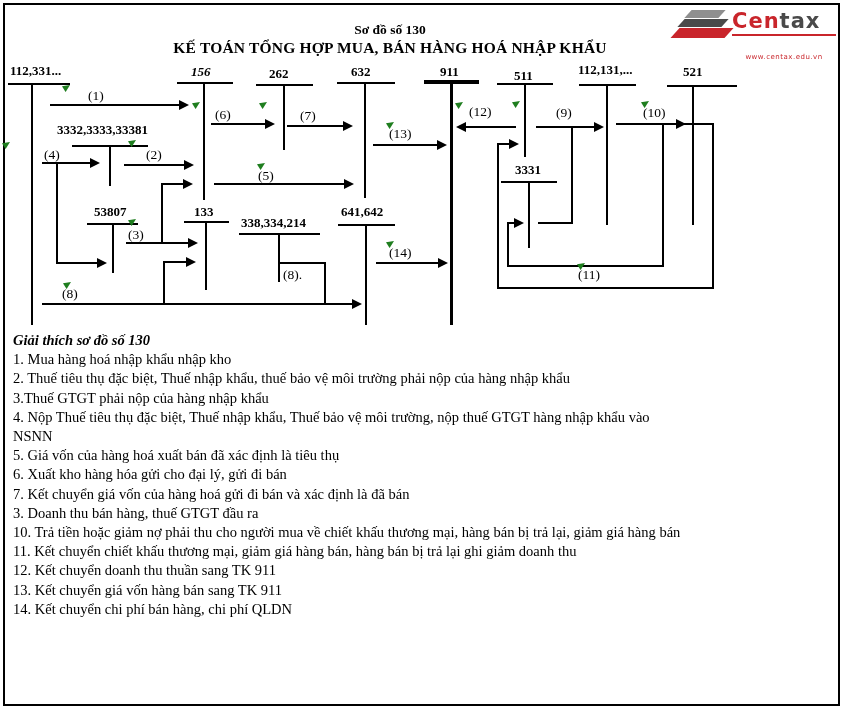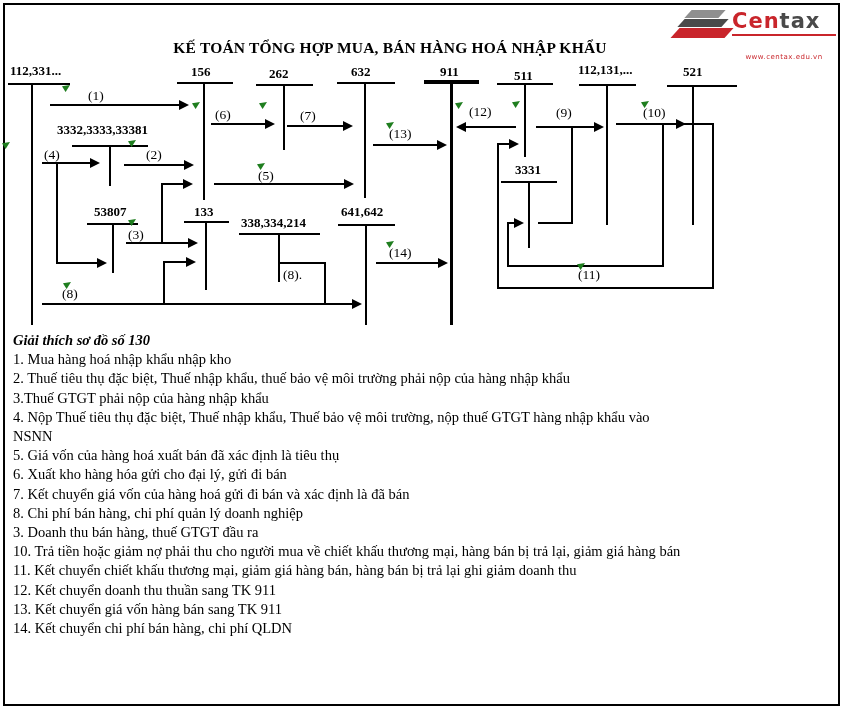--- a/index.html
+++ b/index.html
@@ -40,20 +40,21 @@
   #notes{position:absolute;left:13px;top:331px;width:815px;font-size:14.5px;line-height:19.2px;}
   #notes-heading{font-weight:bold;font-style:italic;}
   .note-line{white-space:nowrap;}
 </style>
 </head>
 <body>
 
 <div class="page">
   <div class="frame"></div>
 
+  <div class="scheme-no">Sơ đồ số 130</div>
   <div class="main-title">KẾ TOÁN TỔNG HỢP MUA, BÁN HÀNG HOÁ NHẬP KHẨU</div>
 
   <div class="logo">
     <div class="logo-mark">
       <div class="ml1"></div>
       <div class="ml2"></div>
       <div class="ml3"></div>
     </div>
     <div class="logo-text"><span class="c-red">Cen</span><span class="c-dark">tax</span></div>
     <div class="logo-url">www.centax.edu.vn</div>
@@ -64,21 +65,21 @@
       <div class="seg" style="left: 31px; top: 84px; width: 2px; height: 241px;"></div>
       <div class="acc-label" style="left: 10px; top: 63px;">112,331...</div>
       <div class="seg" style="left: 72px; top: 145px; width: 76px; height: 2px;"></div>
       <div class="seg" style="left: 109px; top: 146px; width: 2px; height: 40px;"></div>
       <div class="acc-label" style="left: 57px; top: 122px;">3332,3333,33381</div>
       <div class="seg" style="left: 87px; top: 223px; width: 51px; height: 2px;"></div>
       <div class="seg" style="left: 112px; top: 224px; width: 2px; height: 49px;"></div>
       <div class="acc-label" style="left: 94px; top: 204px;">53807</div>
       <div class="seg" style="left: 177px; top: 82px; width: 56px; height: 2px;"></div>
       <div class="seg" style="left: 203px; top: 83px; width: 2px; height: 117px;"></div>
-      <div class="acc-label" style="left: 191px; top: 64px;">156</div>
+      <div class="acc-label" style="left: 191px; top: 64px; font-style: italic;">156</div>
       <div class="seg" style="left: 256px; top: 84px; width: 57px; height: 2px;"></div>
       <div class="seg" style="left: 283px; top: 85px; width: 2px; height: 65px;"></div>
       <div class="acc-label" style="left: 269px; top: 66px;">262</div>
       <div class="seg" style="left: 337px; top: 82px; width: 58px; height: 2px;"></div>
       <div class="seg" style="left: 364px; top: 83px; width: 2px; height: 115px;"></div>
       <div class="acc-label" style="left: 351px; top: 64px;">632</div>
       <div class="seg" style="left: 184px; top: 221px; width: 45px; height: 2px;"></div>
       <div class="seg" style="left: 205px; top: 222px; width: 2px; height: 68px;"></div>
       <div class="acc-label" style="left: 194px; top: 204px;">133</div>
       <div class="seg" style="left: 239px; top: 233px; width: 81px; height: 2px;"></div>
@@ -187,21 +188,20 @@
     <div id="notes-heading" class="note-line">Giải thích sơ đồ số 130</div>
     <div id="notes-items">
         <div class="note-line">1. Mua hàng hoá nhập khẩu nhập kho</div>
         <div class="note-line">2. Thuế tiêu thụ đặc biệt, Thuế nhập khẩu, thuế bảo vệ môi trường  phải nộp của hàng nhập khẩu</div>
         <div class="note-line">3.Thuế GTGT phải nộp của hàng nhập khẩu</div>
         <div class="note-line">4. Nộp Thuế tiêu thụ đặc biệt, Thuế nhập khẩu, Thuế bảo vệ môi trường, nộp thuế GTGT hàng nhập khẩu vào</div>
         <div class="note-line">NSNN</div>
         <div class="note-line">5. Giá vốn của hàng hoá xuất bán đã xác định là tiêu thụ</div>
         <div class="note-line">6.  Xuất kho hàng hóa gửi cho đại lý, gửi đi bán</div>
         <div class="note-line">7. Kết chuyển giá vốn của hàng hoá gửi đi bán và xác định là đã bán</div>
-        <div class="note-line">8. Chi phí bán hàng, chi phí quản lý doanh nghiệp</div>
         <div class="note-line">3. Doanh thu bán hàng, thuế GTGT đầu ra</div>
         <div class="note-line">10. Trả tiền hoặc giảm nợ phải thu cho người mua về chiết khấu thương mại, hàng bán bị trả lại, giảm giá hàng bán</div>
         <div class="note-line">11. Kết chuyển chiết khấu thương mại, giảm giá hàng bán, hàng bán bị trả lại ghi giảm doanh thu</div>
         <div class="note-line">12. Kết chuyển doanh thu thuần sang TK 911</div>
         <div class="note-line">13. Kết chuyển giá vốn hàng bán sang TK 911</div>
         <div class="note-line">14. Kết chuyển chi phí bán hàng, chi phí QLDN</div>
       </div>
   </div>
 </div>
 

